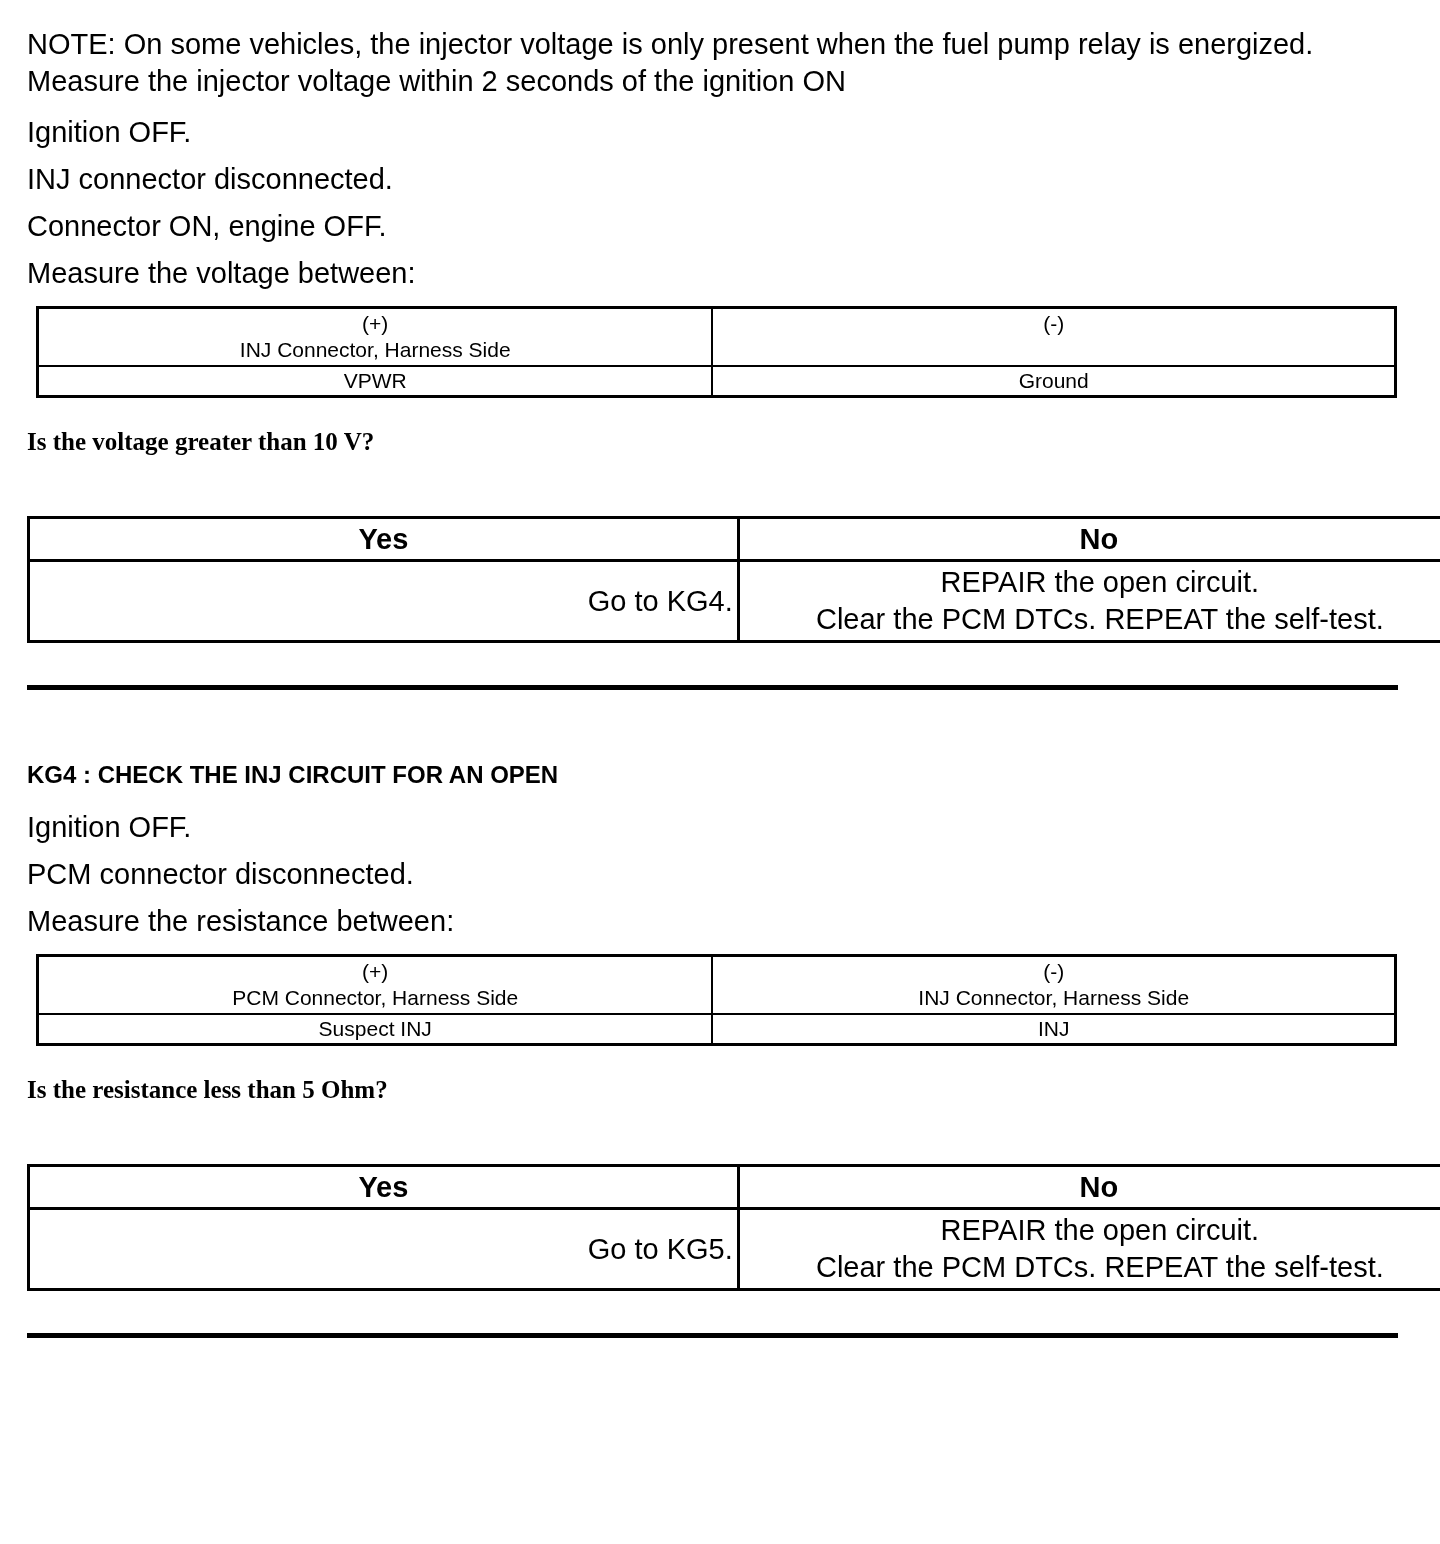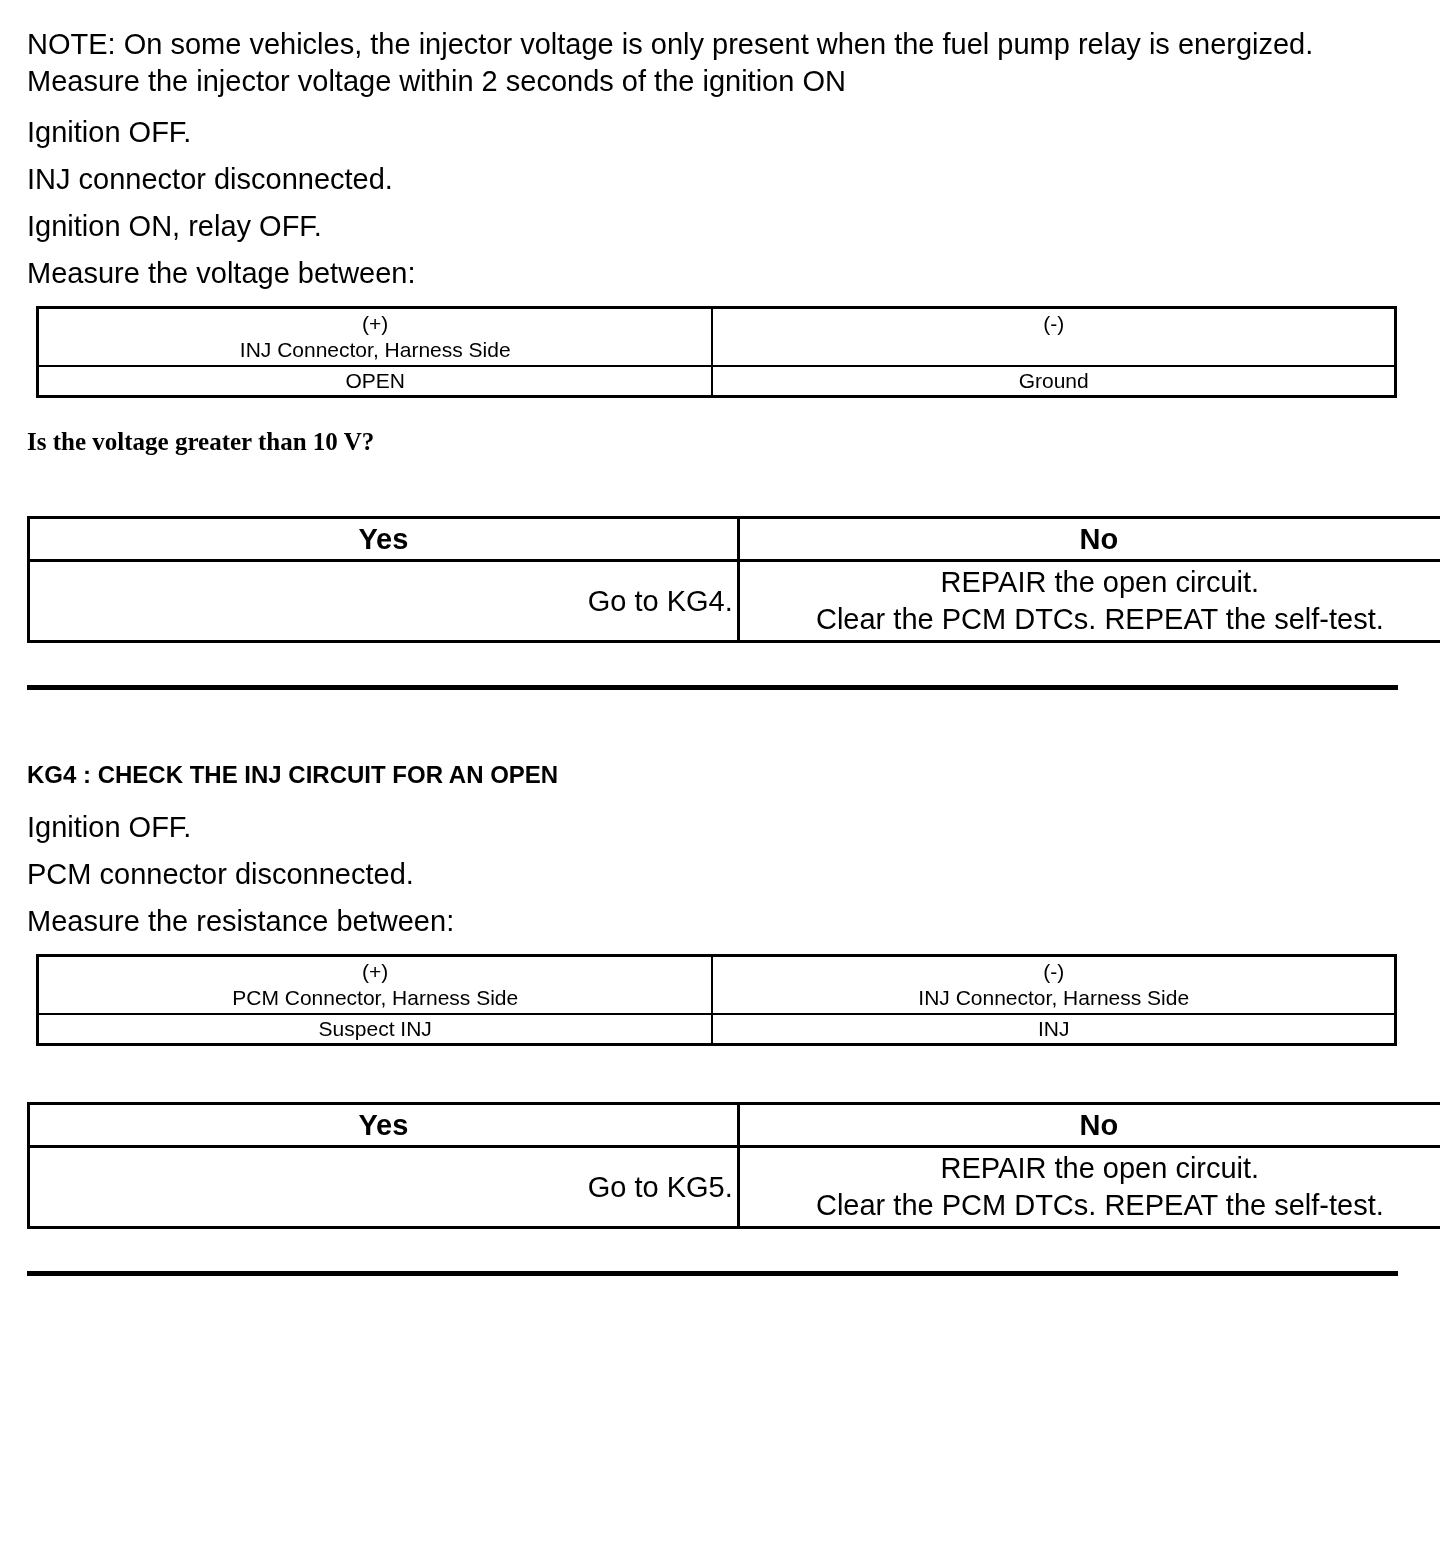--- a/index.html
+++ b/index.html
@@ -103,41 +103,41 @@
 <body>
 
 <div class="page">
 
   <div>
 
     <p class="para">NOTE: On some vehicles, the injector voltage is only present when the fuel pump relay is energized. Measure the injector voltage within 2 seconds of the ignition ON</p>
 
     <p class="step">Ignition OFF.</p>
     <p class="step">INJ connector disconnected.</p>
-    <p class="step">Ignition ON, relay OFF.</p>
+    <p class="step">Connector ON, engine OFF.</p>
     <p class="step measure-lead">Measure the voltage between:</p>
 
     <table class="measure">
       <colgroup>
           <col style="width:49.7%">
           <col style="width:50.3%">
         </colgroup>
       <tbody>
           <tr>
         <td>
           <div class="sign">(+)</div>
           <div class="sub">INJ Connector, Harness Side</div>
         </td>
         <td>
           <div class="sign">(-)</div>
           <div class="sub"></div>
         </td>
       </tr>
       <tr>
-        <td class="value-cell">OPEN</td>
+        <td class="value-cell">VPWR</td>
         <td class="value-cell">Ground</td>
       </tr>
     </tbody>
       </table>
 
     <div class="question">Is the voltage greater than 10 V?</div>
 
     <table class="decision">
       <colgroup>
           <col style="width:49.6%">
@@ -184,20 +184,21 @@
           <div class="sub">INJ Connector, Harness Side</div>
         </td>
       </tr>
       <tr>
         <td class="value-cell">Suspect INJ</td>
         <td class="value-cell">INJ</td>
       </tr>
     </tbody>
       </table>
 
+    <div class="question">Is the resistance less than 5 Ohm?</div>
 
     <table class="decision">
       <colgroup>
           <col style="width:49.6%">
           <col style="width:50.4%">
         </colgroup>
       <tbody>
           <tr>
         <th>Yes</th>
         <th>No</th>

